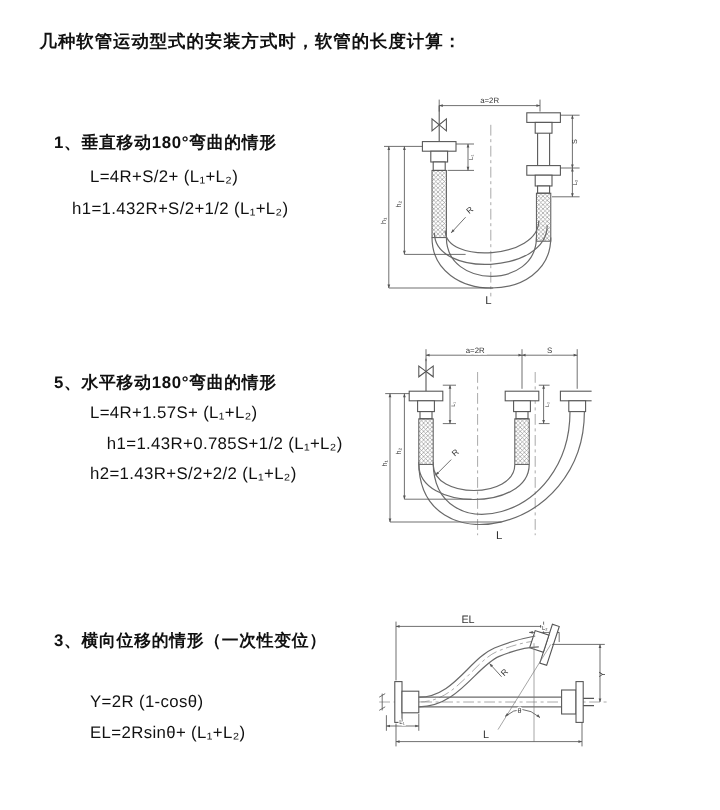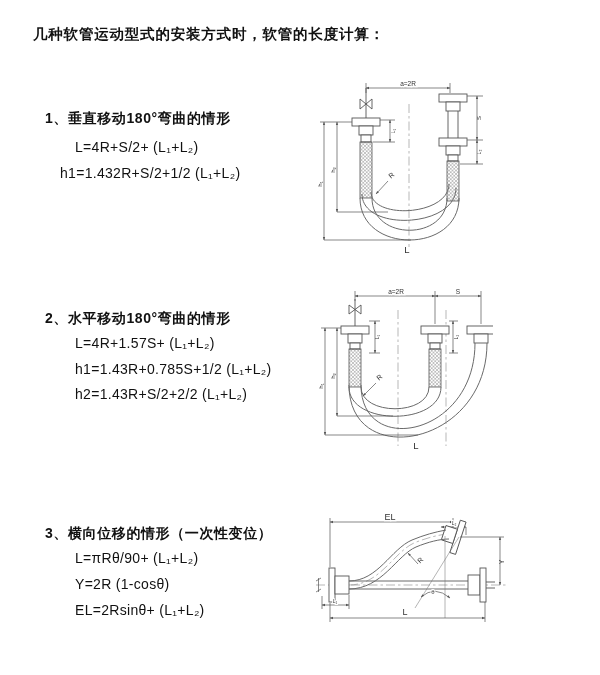--- a/index.html
+++ b/index.html
@@ -15,27 +15,26 @@
 <body>
 
 <div class="page">
 
   <div class="title">几种软管运动型式的安装方式时，软管的长度计算：</div>
 
   <div class="h" style="left:45px;top:110px">1、垂直移动180°弯曲的情形</div>
   <div class="f" style="left:75px;top:139px">L=4R+S/2+ (L₁+L₂)</div>
   <div class="f" style="left:60px;top:165px">h1=1.432R+S/2+1/2 (L₁+L₂)</div>
 
-  <div class="h" style="left:45px;top:310px">2、水平移动180°弯曲的情形</div>
+  <div class="h" style="left:45px;top:310px">5、水平移动180°弯曲的情形</div>
   <div class="f" style="left:75px;top:335px">L=4R+1.57S+ (L₁+L₂)</div>
-  <div class="f" style="left:75px;top:361px">h1=1.43R+0.785S+1/2 (L₁+L₂)</div>
+  <div class="f" style="left:89px;top:361px">h1=1.43R+0.785S+1/2 (L₁+L₂)</div>
   <div class="f" style="left:75px;top:386px">h2=1.43R+S/2+2/2 (L₁+L₂)</div>
 
   <div class="h" style="left:45px;top:525px">3、横向位移的情形（一次性变位）</div>
-  <div class="f" style="left:75px;top:550px">L=πRθ/90+ (L₁+L₂)</div>
   <div class="f" style="left:75px;top:576px">Y=2R (1-cosθ)</div>
   <div class="f" style="left:75px;top:602px">EL=2Rsinθ+ (L₁+L₂)</div>
 
   <svg class="diag" style="left:316px;top:76px" width="178" height="182" viewBox="0 0 178 182">
     <defs>
       <marker id="ar1" viewBox="0 0 10 10" refX="9.5" refY="5" markerWidth="9" markerHeight="4.5" orient="auto-start-reverse">
         <path d="M0,1.4 L10,5 L0,8.6 Z" fill="#555"></path>
       </marker>
       <pattern id="ht1" width="3.5" height="3.5" patternUnits="userSpaceOnUse">
         <path d="M0,3.5 L3.5,0 M0,0 L3.5,3.5" stroke="#8a8a8a" stroke-width="0.5"></path>

